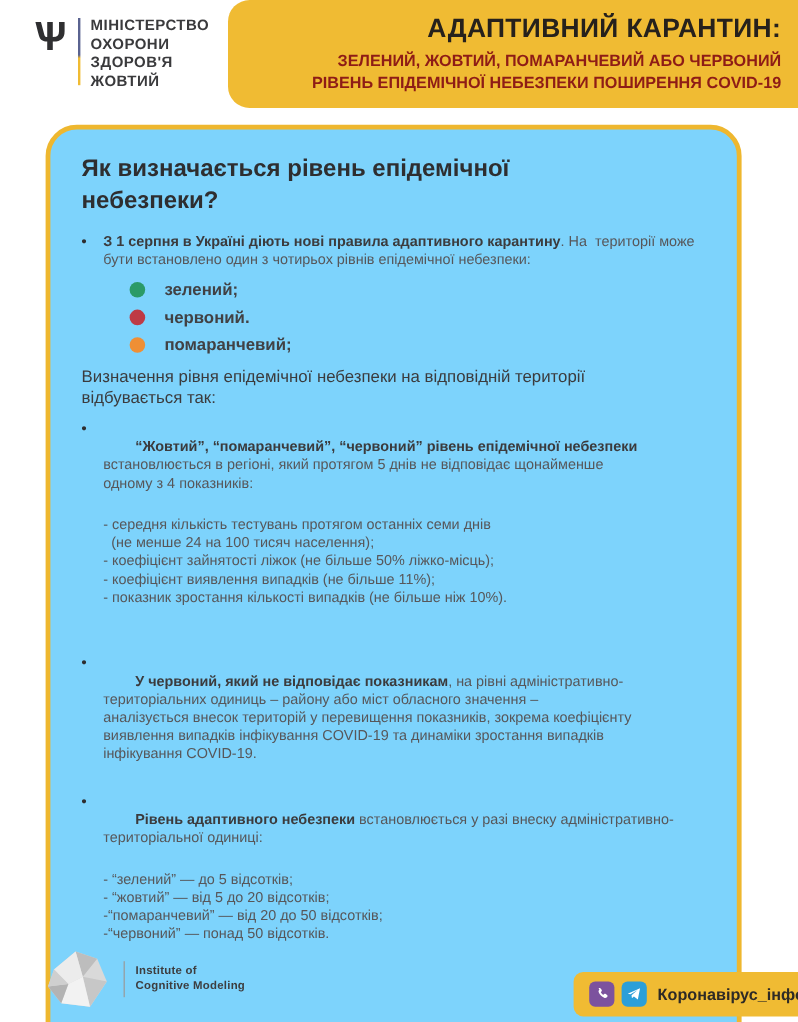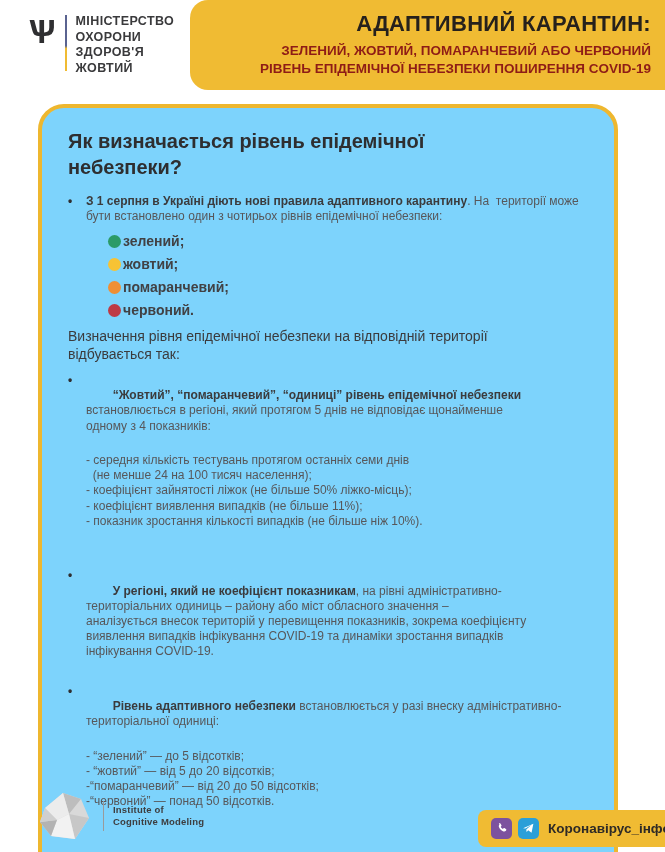--- a/index.html
+++ b/index.html
@@ -115,21 +115,21 @@
     color: #57575a;
     white-space: pre-wrap;
   }
   .btext b, .bold-text { color: #3b3b3d; font-weight: 700; }
   .intro { margin-top: 13px; }
 
   .levels { margin: 9px 0 4px 40px; }
   .level-row {
     display: flex;
     align-items: center;
-    gap: 2px;
+    gap: 16px;
     margin-bottom: 7px;
   }
   .level-dot {
     width: 13px;
     height: 13px;
     border-radius: 50%;
     flex: 0 0 13px;
   }
   .level-label {
     font-size: 14px;
@@ -229,54 +229,50 @@
       <p class="btext"><b>З 1 серпня в Україні діють нові правила адаптивного карантину</b><span>. На  території може
 бути встановлено один з чотирьох рівнів епідемічної небезпеки:</span></p>
     </div>
 
     <div class="levels">
       <div class="level-row">
         <span class="level-dot" style="background-color: rgb(43, 154, 103);"></span>
         <span class="level-label">зелений;</span>
       </div>
       <div class="level-row">
-        <span class="level-dot" style="background-color: rgb(247, 195, 52);"></span>
-        <span class="level-label">жовтий;</span>
+        <span class="level-dot" style="background-color: rgb(190, 58, 69);"></span>
+        <span class="level-label">червоний.</span>
       </div>
       <div class="level-row">
         <span class="level-dot" style="background-color: rgb(239, 143, 53);"></span>
         <span class="level-label">помаранчевий;</span>
       </div>
-      <div class="level-row">
-        <span class="level-dot" style="background-color: rgb(190, 58, 69);"></span>
-        <span class="level-label">червоний.</span>
-      </div>
     </div>
 
     <h2 class="section-heading">Визначення рівня епідемічної небезпеки на відповідній території
 відбувається так:</h2>
 
     <div class="bullet">
       <span class="bmark">•</span>
       <div class="btext">
-        <b>“Жовтий”, “помаранчевий”, “одиниці” рівень епідемічної небезпеки</b><span>
+        <b>“Жовтий”, “помаранчевий”, “червоний” рівень епідемічної небезпеки</b><span>
 встановлюється в регіоні, який протягом 5 днів не відповідає щонайменше
 одному з 4 показників:</span>
         <div class="subitems">- середня кількість тестувань протягом останніх семи днів
   (не менше 24 на 100 тисяч населення);
 - коефіцієнт зайнятості ліжок (не більше 50% ліжко-місць);
 - коефіцієнт виявлення випадків (не більше 11%);
 - показник зростання кількості випадків (не більше ніж 10%).</div>
       </div>
     </div>
 
     <div class="bullet">
       <span class="bmark">•</span>
       <div class="btext">
-        <b>У регіоні, який не коефіцієнт показникам</b><span>, на рівні адміністративно-
+        <b>У червоний, який не відповідає показникам</b><span>, на рівні адміністративно-
 територіальних одиниць – району або міст обласного значення –
 аналізується внесок територій у перевищення показників, зокрема коефіцієнту
 виявлення випадків інфікування COVID-19 та динаміки зростання випадків
 інфікування COVID-19.</span>
       </div>
     </div>
 
     <div class="bullet">
       <span class="bmark">•</span>
       <div class="btext">

